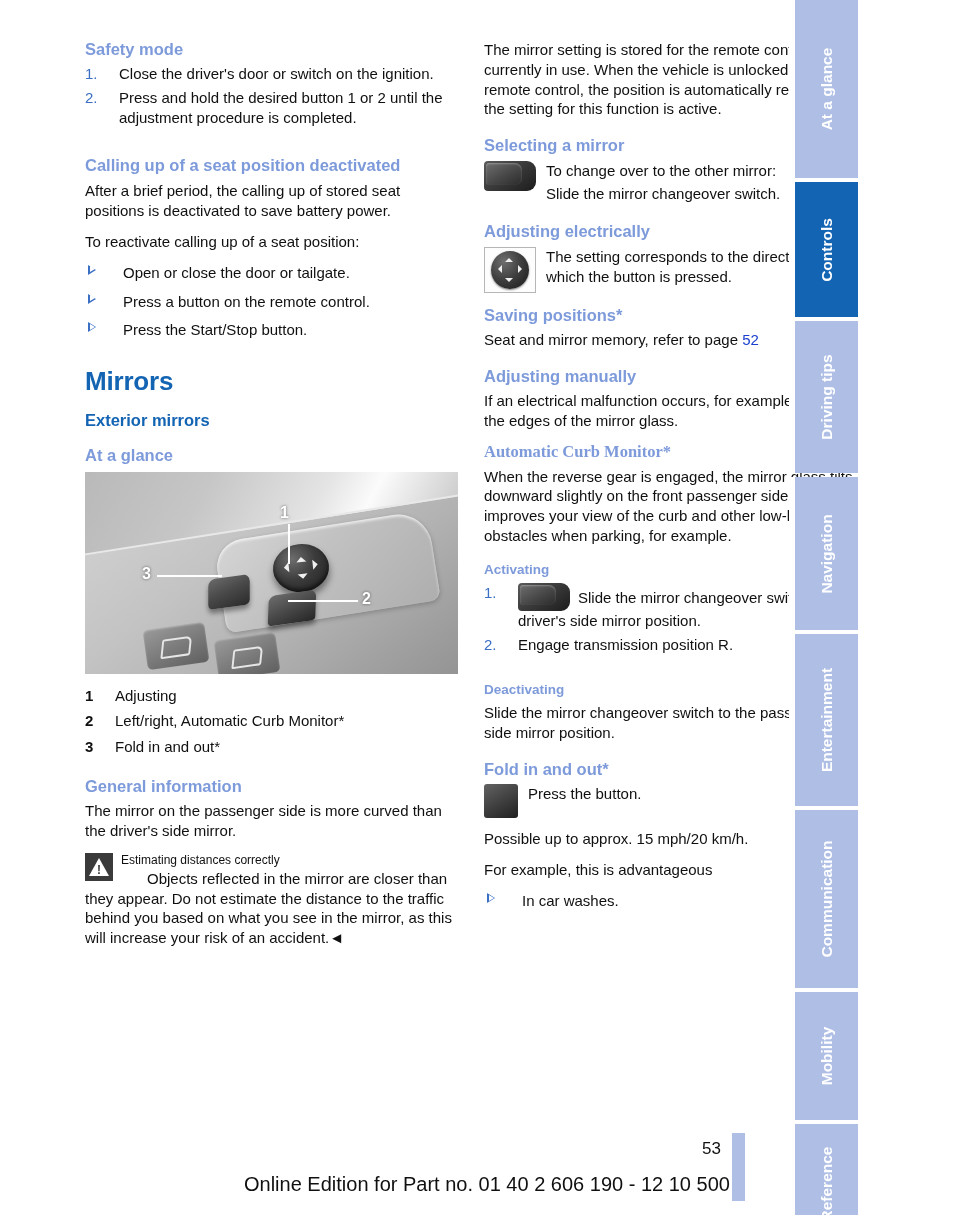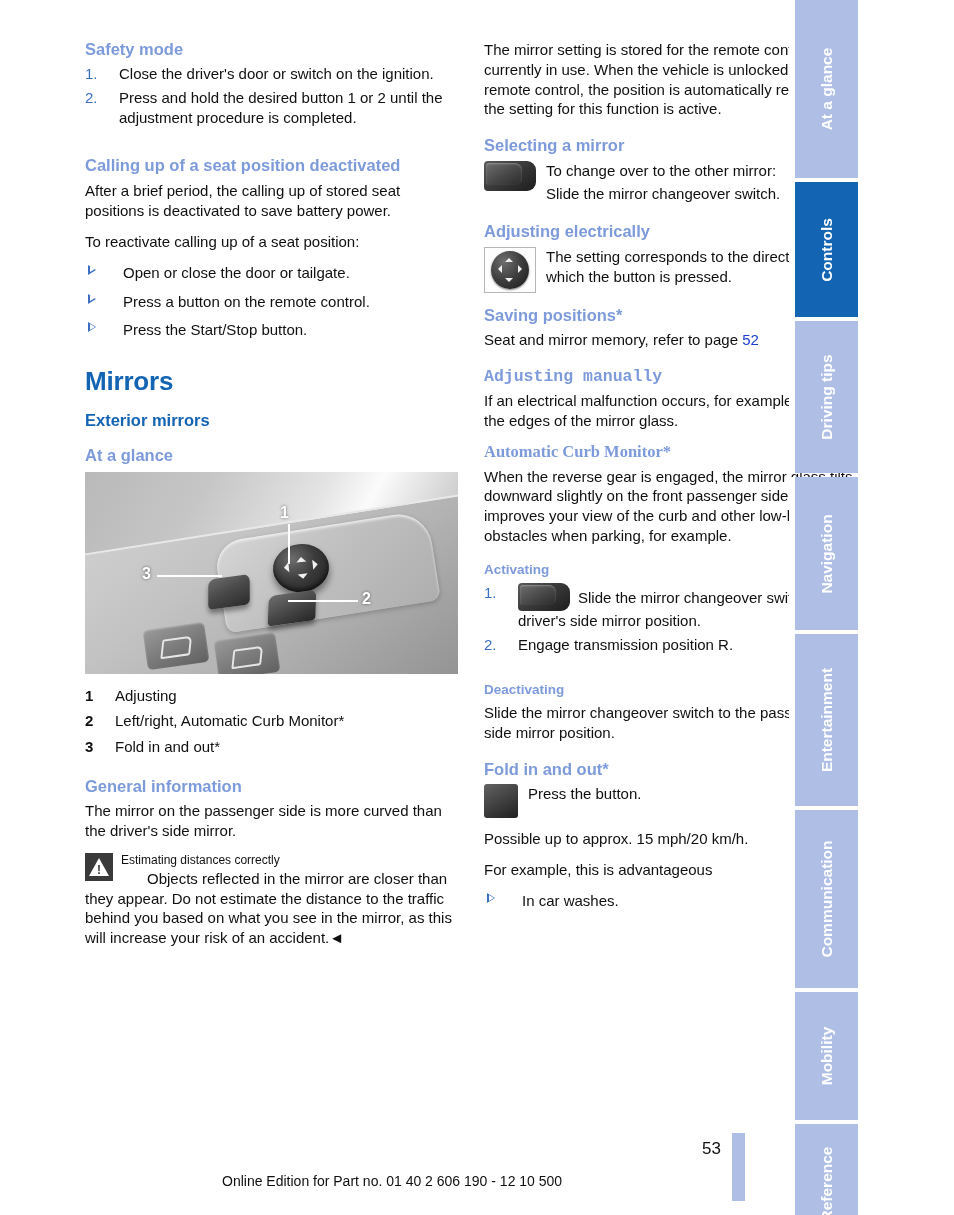--- a/index.html
+++ b/index.html
@@ -275,22 +275,22 @@
   }
   .pagenum {
     position: absolute; right: 164px; top: 14px;
     font-size: 17px; color: #101010;
   }
   .pagebar {
     position: absolute; right: 140px; top: 8px;
     width: 13px; height: 68px; background: #aebee4;
   }
   .footnote {
-    position: absolute; left: 222px; top: 48px;
-    font-size: 14px; color: #101010;
+    position: absolute; left: 244px; top: 48px;
+    font-size: 20px; color: #101010;
   }
 </style>
 </head>
 <body>
 
 <div class="page">
 
   <div class="col col-left">
 
     <h3 class="h-sub tight">Safety mode</h3>
@@ -422,21 +422,21 @@
       </div>
       <div class="txt">
         <p>The setting corresponds to the direction in which the button is pressed.</p>
       </div>
     </div>
 
     <h3 class="h-sub tight" style="margin-top:13px;">Saving positions*</h3>
 
     <p class="body"><span>Seat and mirror memory, refer to page </span><span class="xref">52</span></p>
 
-    <h3 class="h-sub tight" style="margin-top:17px;font-family:Liberation Mono, monospace;">Adjusting manually</h3>
+    <h3 class="h-sub tight" style="margin-top:17px;">Adjusting manually</h3>
 
     <p class="body">If an electrical malfunction occurs, for example, press the edges of the mirror glass.</p>
 
     <h3 class="h-sub tight" style="font-family:Liberation Serif, serif;">Automatic Curb Monitor*</h3>
 
     <p class="body">When the reverse gear is engaged, the mirror glass tilts downward slightly on the front passenger side. This improves your view of the curb and other low-lying obstacles when parking, for example.</p>
 
     <h4 class="h-small" style="margin-top:16px;">Activating</h4>
 
     <ol class="num">

